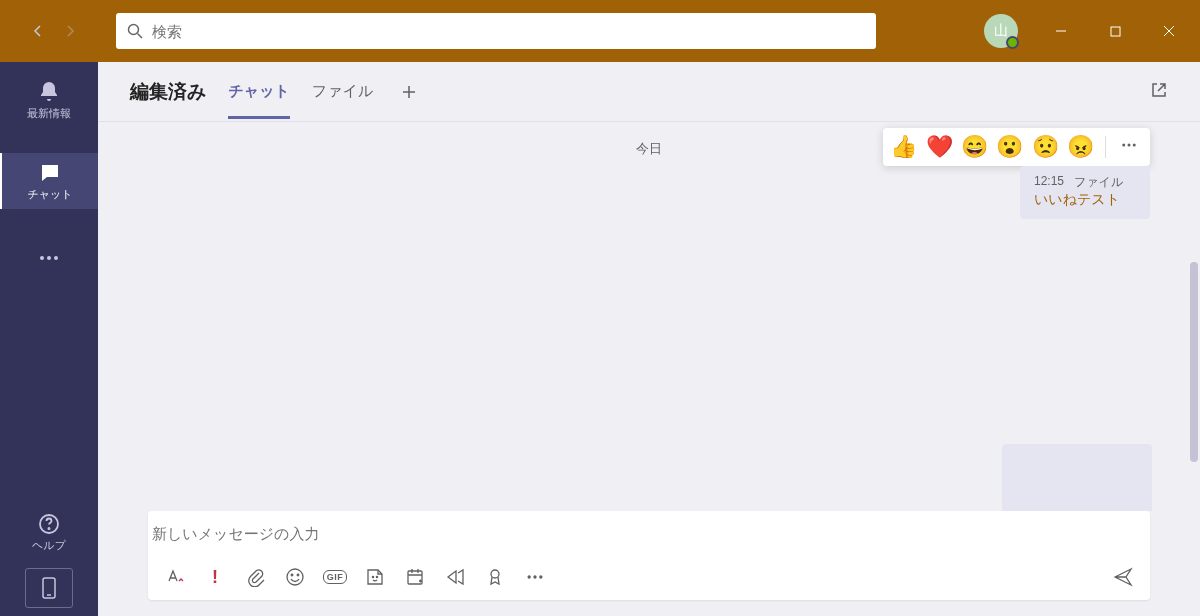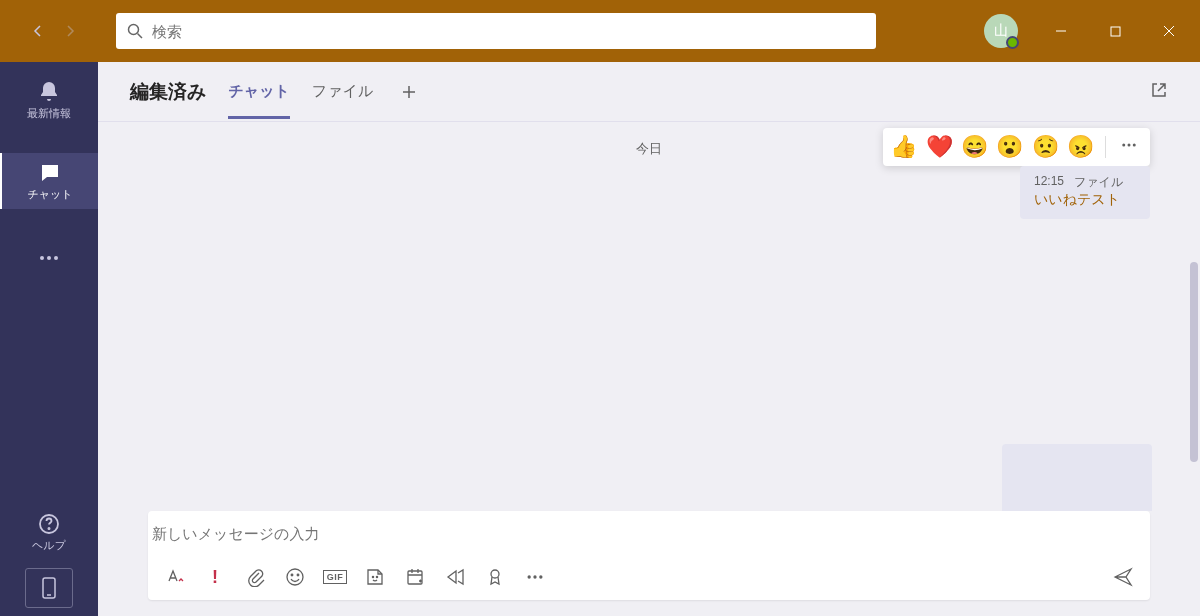--- a/index.html
+++ b/index.html
@@ -50,21 +50,21 @@
 .reaction { font-size: 22px; cursor: pointer; }
 .reaction-sep { width: 1px; height: 22px; background: #ddd; margin: 0 2px; }
 .reaction-more { color: #616161; cursor: pointer; padding: 0 4px; }
 
 .compose-wrap { padding: 0 50px 16px 50px; }
 .compose { background: #fff; border-radius: 4px; box-shadow: 0 1px 2px rgba(0,0,0,0.08); }
 .compose-input { width: 100%; border: none; outline: none; padding: 14px 4px; font-size: 15px; background: transparent; }
 .compose-toolbar { display: flex; align-items: center; gap: 18px; padding: 10px 16px 12px 16px; color: #616161; }
 .compose-toolbar .tbtn { cursor: pointer; display: flex; align-items: center; justify-content: center; width: 22px; height: 22px; }
 .compose-toolbar .send { margin-left: auto; }
-.gif-box { border: 1.5px solid #616161; border-radius: 0; font-size: 9px; font-weight: 700; padding: 1px 3px; letter-spacing: 0.5px; }
+.gif-box { border: 1.5px solid #616161; border-radius: 6px; font-size: 9px; font-weight: 700; padding: 1px 3px; letter-spacing: 0.5px; }
 
 .scrollbar { position: absolute; right: 2px; top: 200px; width: 8px; height: 200px; background: #c4c2d4; border-radius: 4px; }
 </style>
 </head>
 <body>
 
 <div class="titlebar">
   <div class="nav-btns">
     <div class="nav-btn">
       <svg width="16" height="16" viewBox="0 0 16 16" fill="none" stroke="currentColor" stroke-width="1.5">

